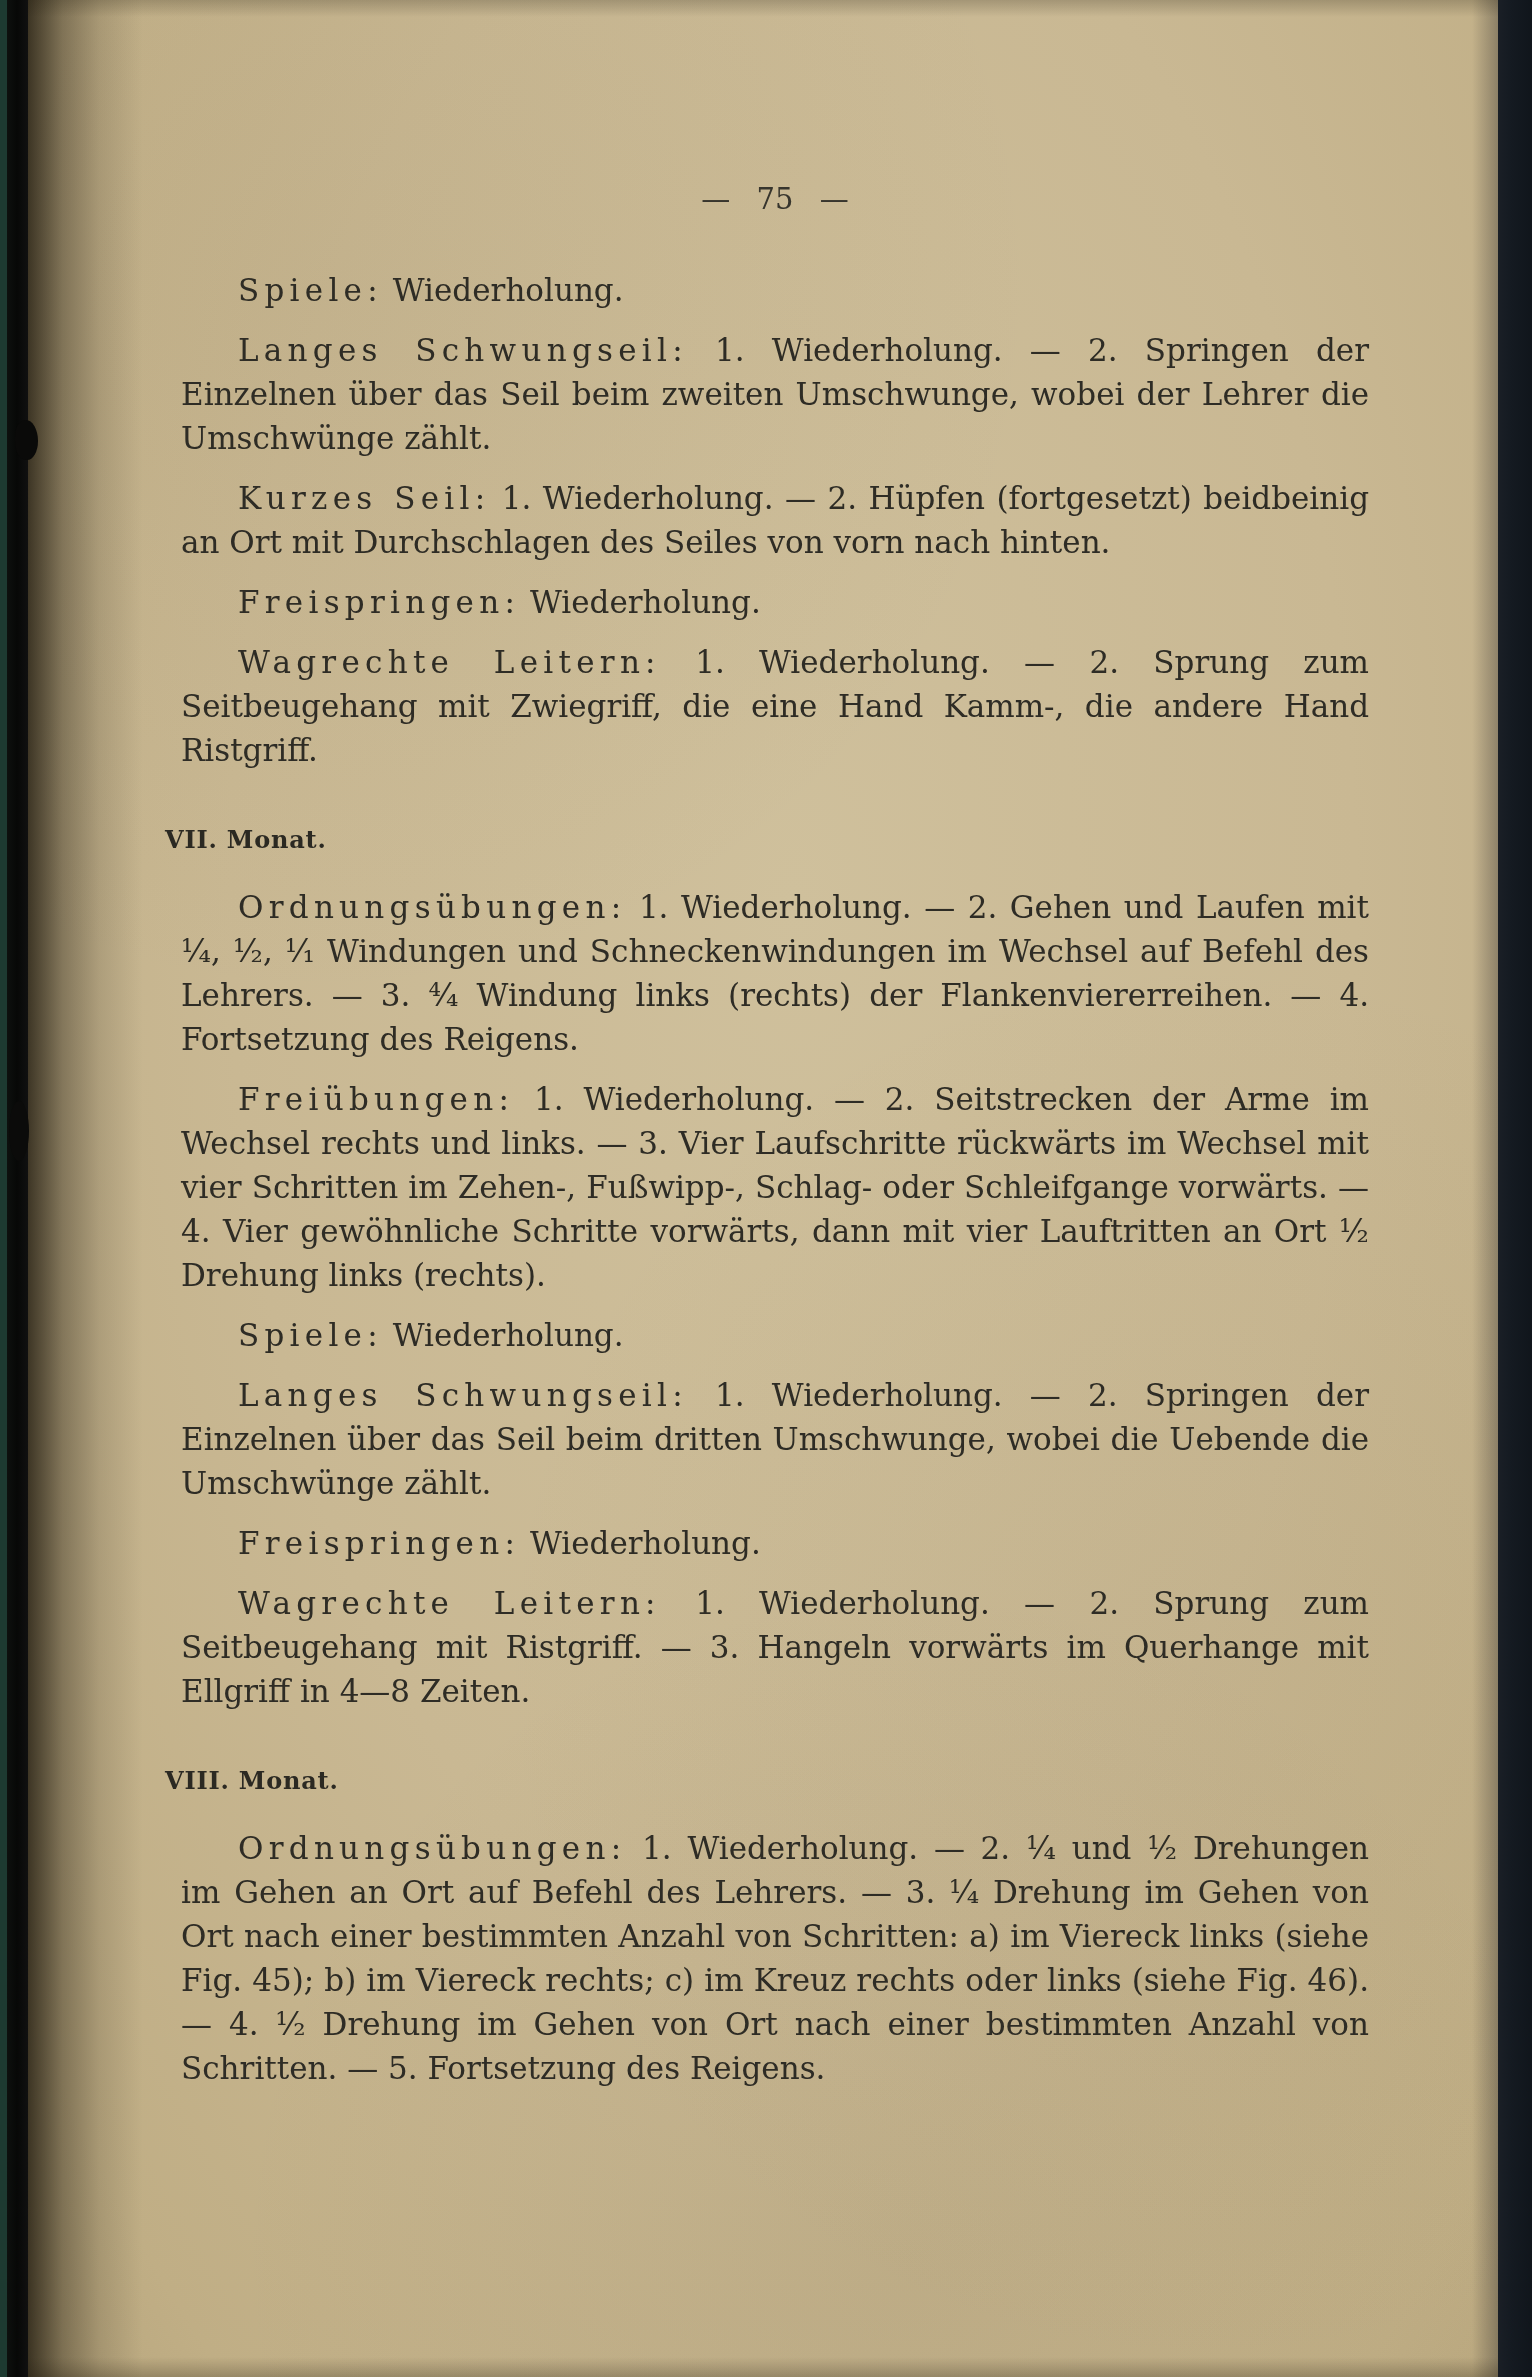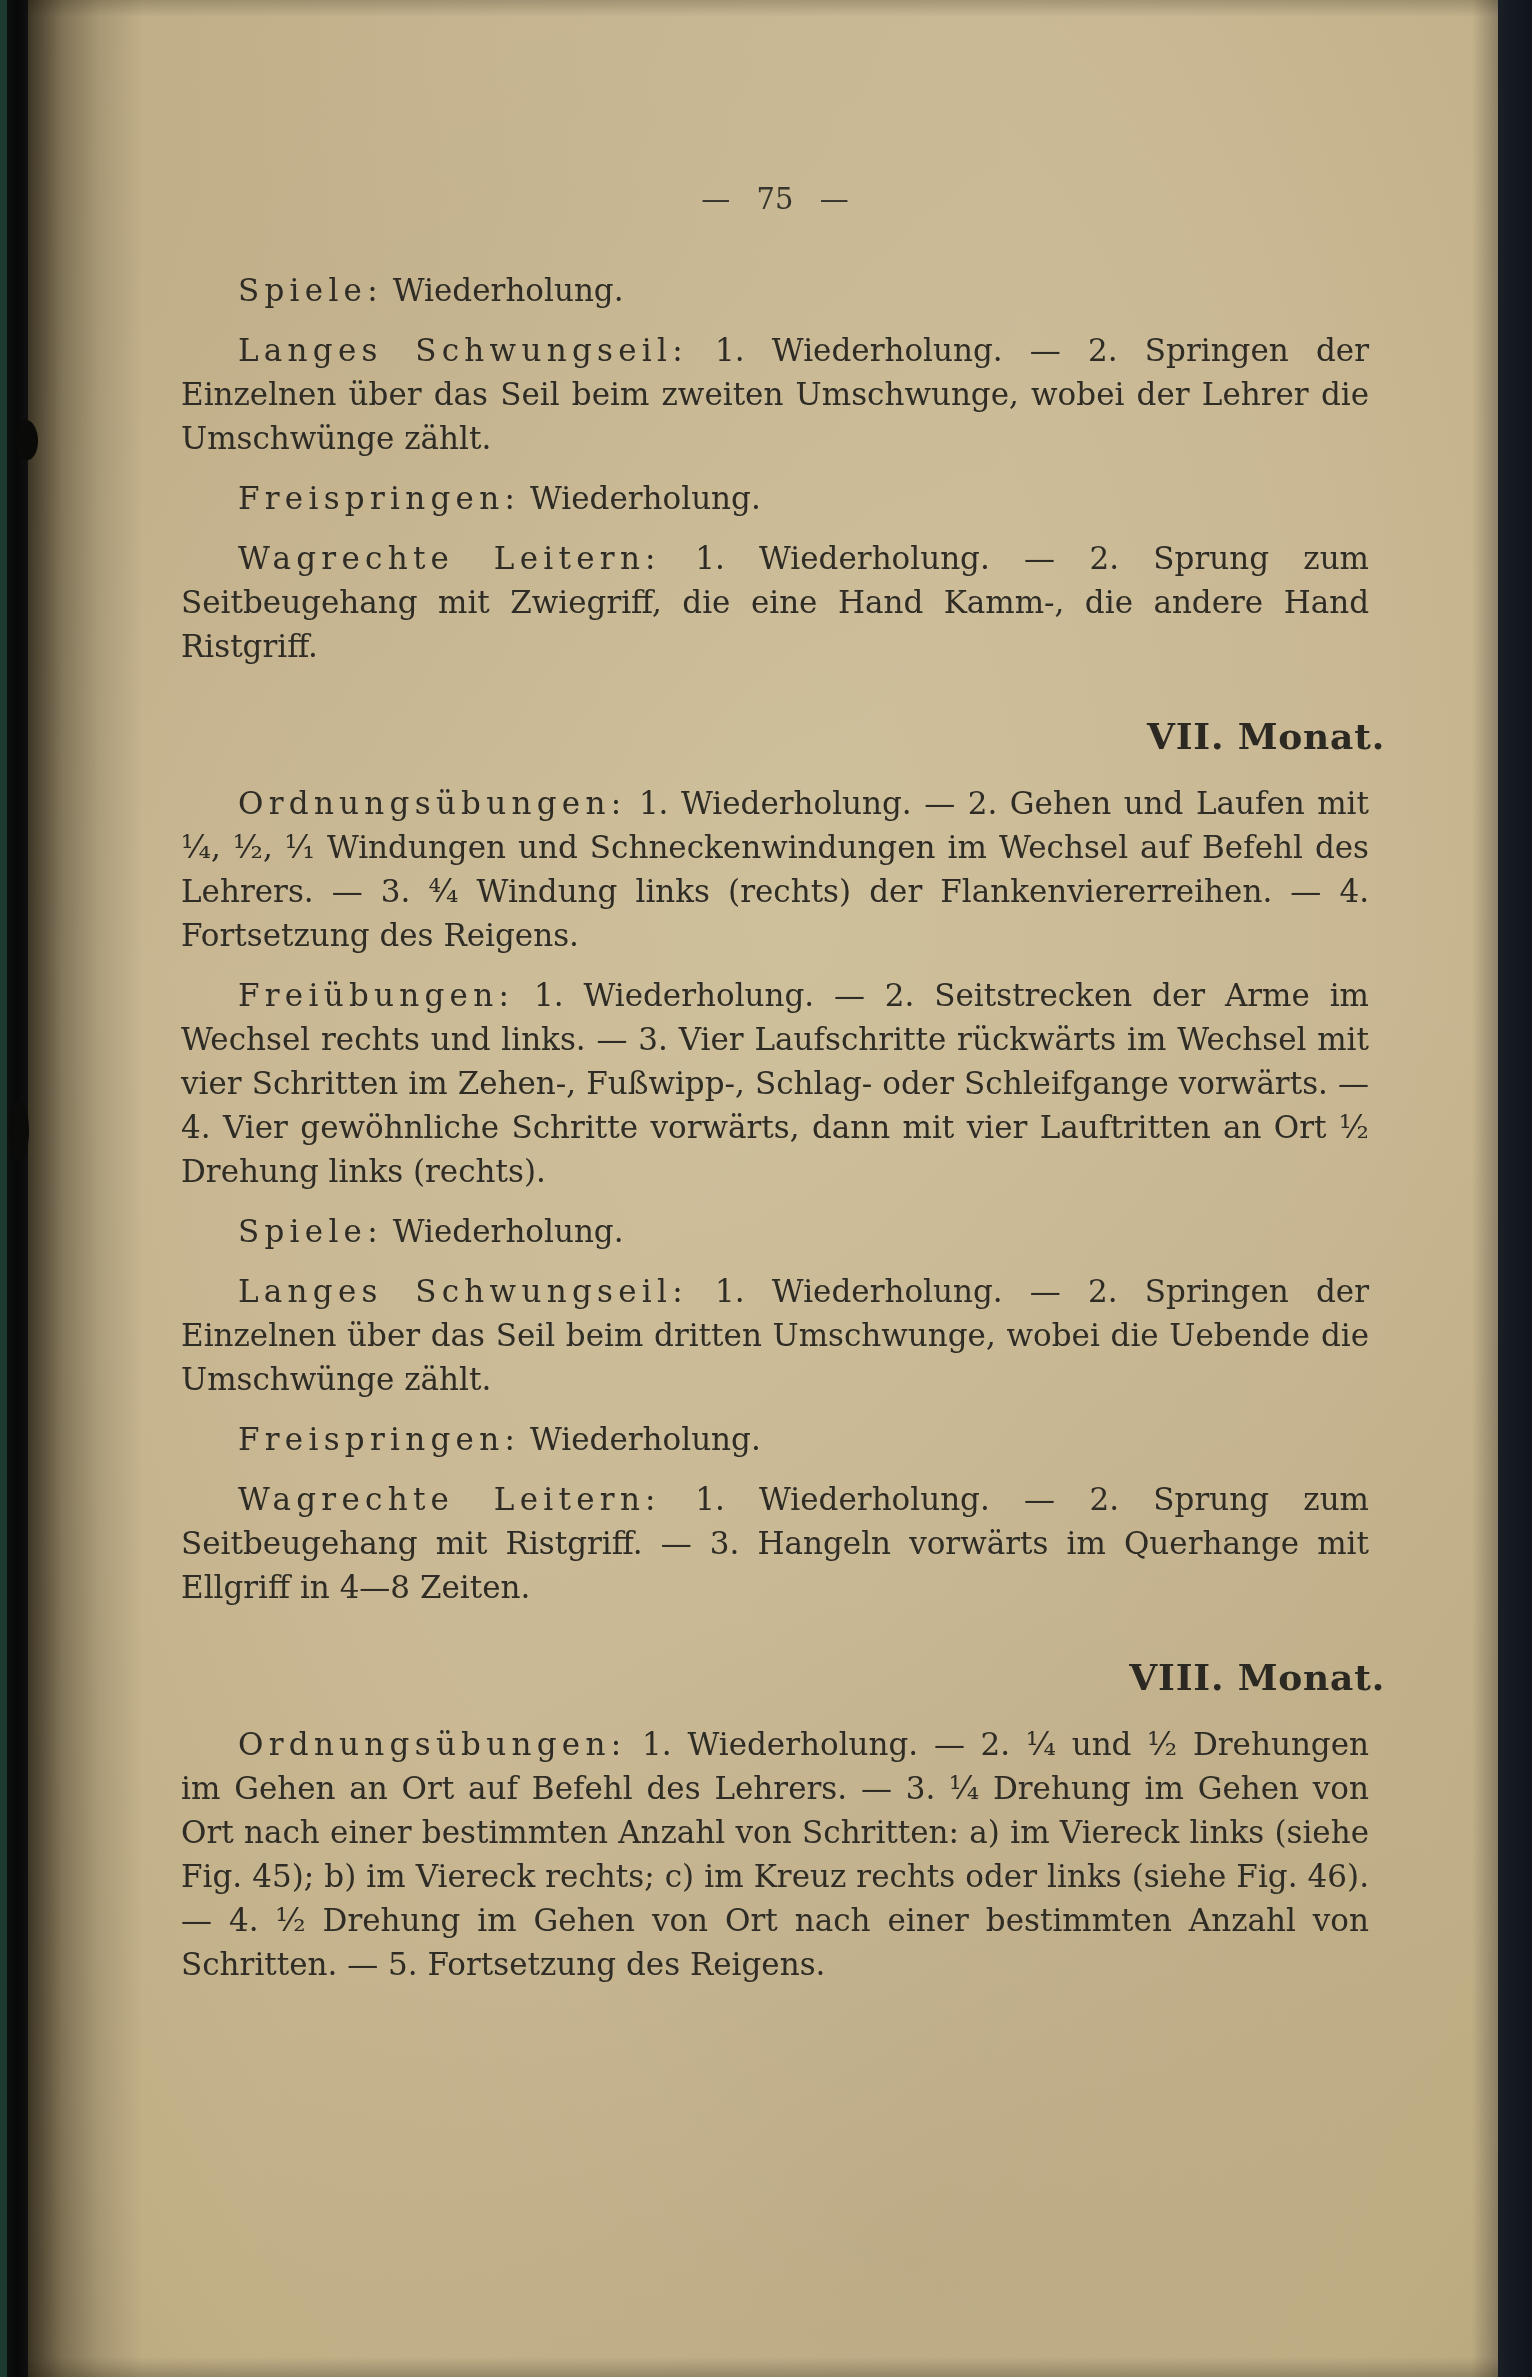--- a/index.html
+++ b/index.html
@@ -117,24 +117,24 @@
     color: #37352d;
   }
   .para {
     margin: 16px;
     text-indent: 57px;
   }
   .lead {
     letter-spacing: 0.17em;
   }
   .heading {
-    text-align: right;
+    text-align: left;
     text-indent: 0;
     font-weight: bold;
-    font-size: 36px;
+    font-size: 24px;
     line-height: 44px;
     letter-spacing: 0.8px;
     margin: 46px 0 23px 0;
     color: #2b2922;
   }
 </style>
 </head>
 <body>
 
 <div class="scan">
@@ -146,20 +146,21 @@
   <div class="top-shade"></div>
   <div class="bottom-shade"></div>
   <div class="smudge-1"></div>
   <div class="smudge-2"></div>
 
   <div class="text-block">
     <div class="page-number">— 75 —</div>
     <div>
         <p class="para"><span class="lead">Spiele:</span><span> Wiederholung.</span></p>
         <p class="para"><span class="lead">Langes Schwungseil:</span><span> 1. Wiederholung. — 2. Springen der Einzelnen über das Seil beim zweiten Umschwunge, wobei der Lehrer die Umschwünge zählt.</span></p>
+        <p class="para"><span class="lead">Kurzes Seil:</span><span> 1. Wiederholung. — 2. Hüpfen (fortgesetzt) beidbeinig an Ort mit Durchschlagen des Seiles von vorn nach hinten.</span></p>
         <p class="para"><span class="lead">Freispringen:</span><span> Wiederholung.</span></p>
         <p class="para"><span class="lead">Wagrechte Leitern:</span><span> 1. Wiederholung. — 2. Sprung zum Seitbeugehang mit Zwiegriff, die eine Hand Kamm-, die andere Hand Ristgriff.</span></p>
         <div class="heading">VII. Monat.</div>
         <p class="para"><span class="lead">Ordnungsübungen:</span><span> 1. Wiederholung. — 2. Gehen und Laufen mit ¹⁄₄, ¹⁄₂, ¹⁄₁ Windungen und Schneckenwindungen im Wechsel auf Befehl des Lehrers. — 3. ⁴⁄₄ Windung links (rechts) der Flankenviererreihen. — 4. Fortsetzung des Reigens.</span></p>
         <p class="para"><span class="lead">Freiübungen:</span><span> 1. Wiederholung. — 2. Seitstrecken der Arme im Wechsel rechts und links. — 3. Vier Laufschritte rückwärts im Wechsel mit vier Schritten im Zehen-, Fußwipp-, Schlag- oder Schleifgange vorwärts. — 4. Vier gewöhnliche Schritte vorwärts, dann mit vier Lauftritten an Ort ¹⁄₂ Drehung links (rechts).</span></p>
         <p class="para"><span class="lead">Spiele:</span><span> Wiederholung.</span></p>
         <p class="para"><span class="lead">Langes Schwungseil:</span><span> 1. Wiederholung. — 2. Springen der Einzelnen über das Seil beim dritten Umschwunge, wobei die Uebende die Umschwünge zählt.</span></p>
         <p class="para"><span class="lead">Freispringen:</span><span> Wiederholung.</span></p>
         <p class="para"><span class="lead">Wagrechte Leitern:</span><span> 1. Wiederholung. — 2. Sprung zum Seitbeugehang mit Ristgriff. — 3. Hangeln vorwärts im Querhange mit Ellgriff in 4—8 Zeiten.</span></p>
         <div class="heading">VIII. Monat.</div>

